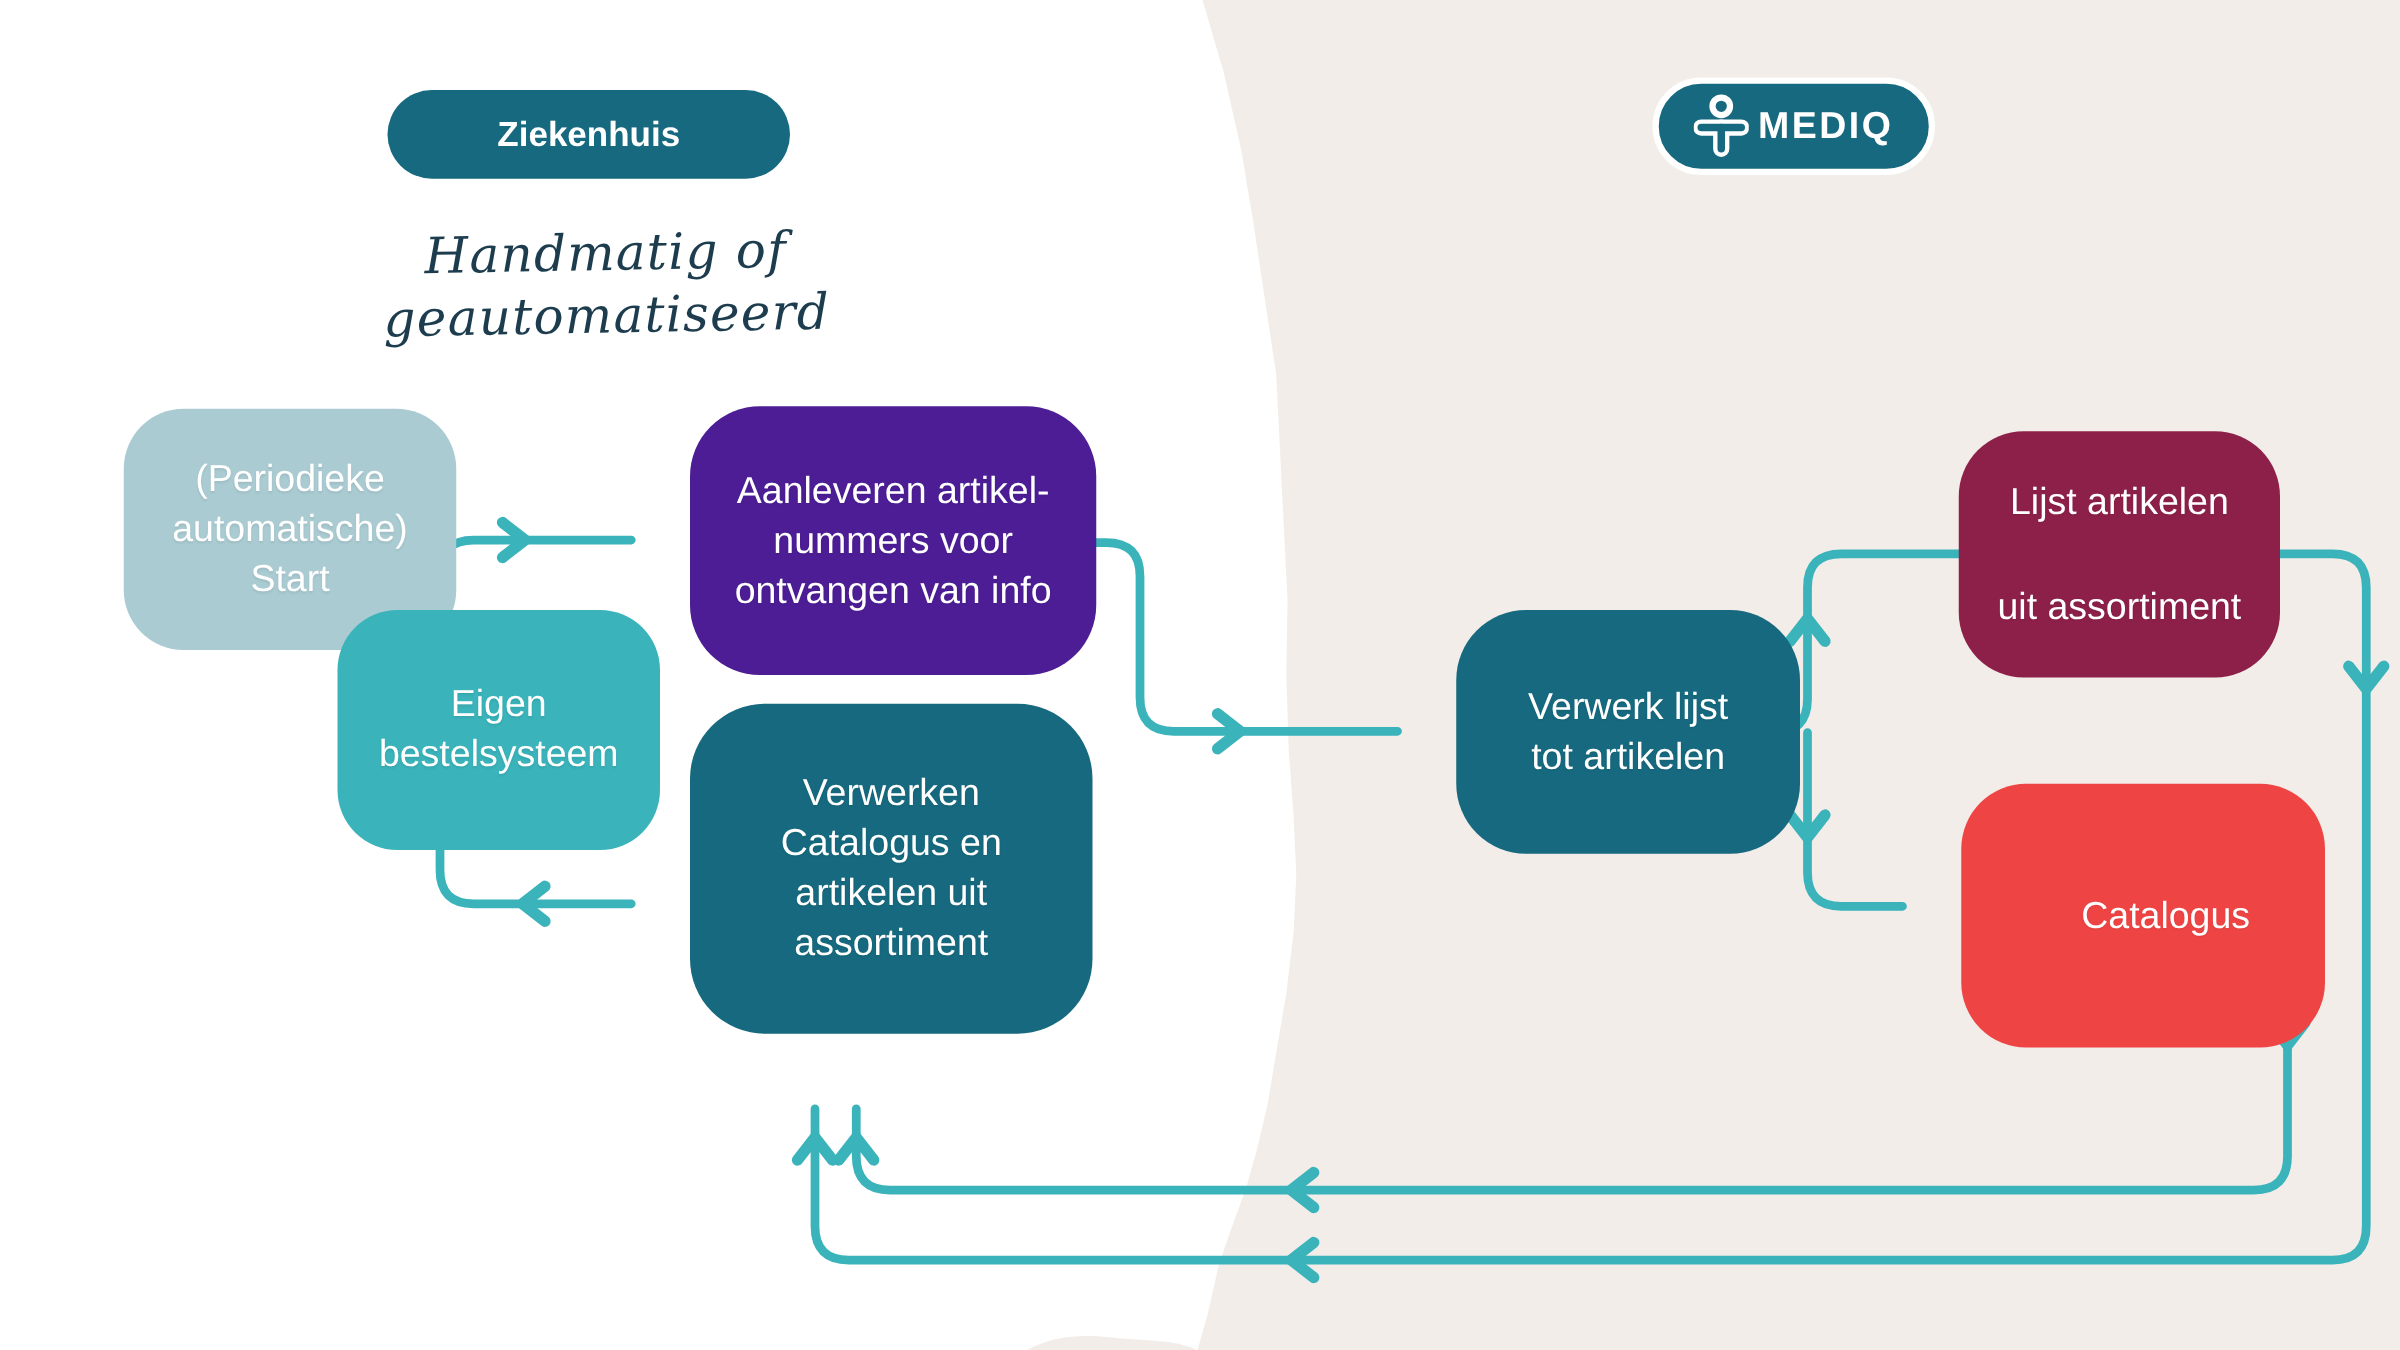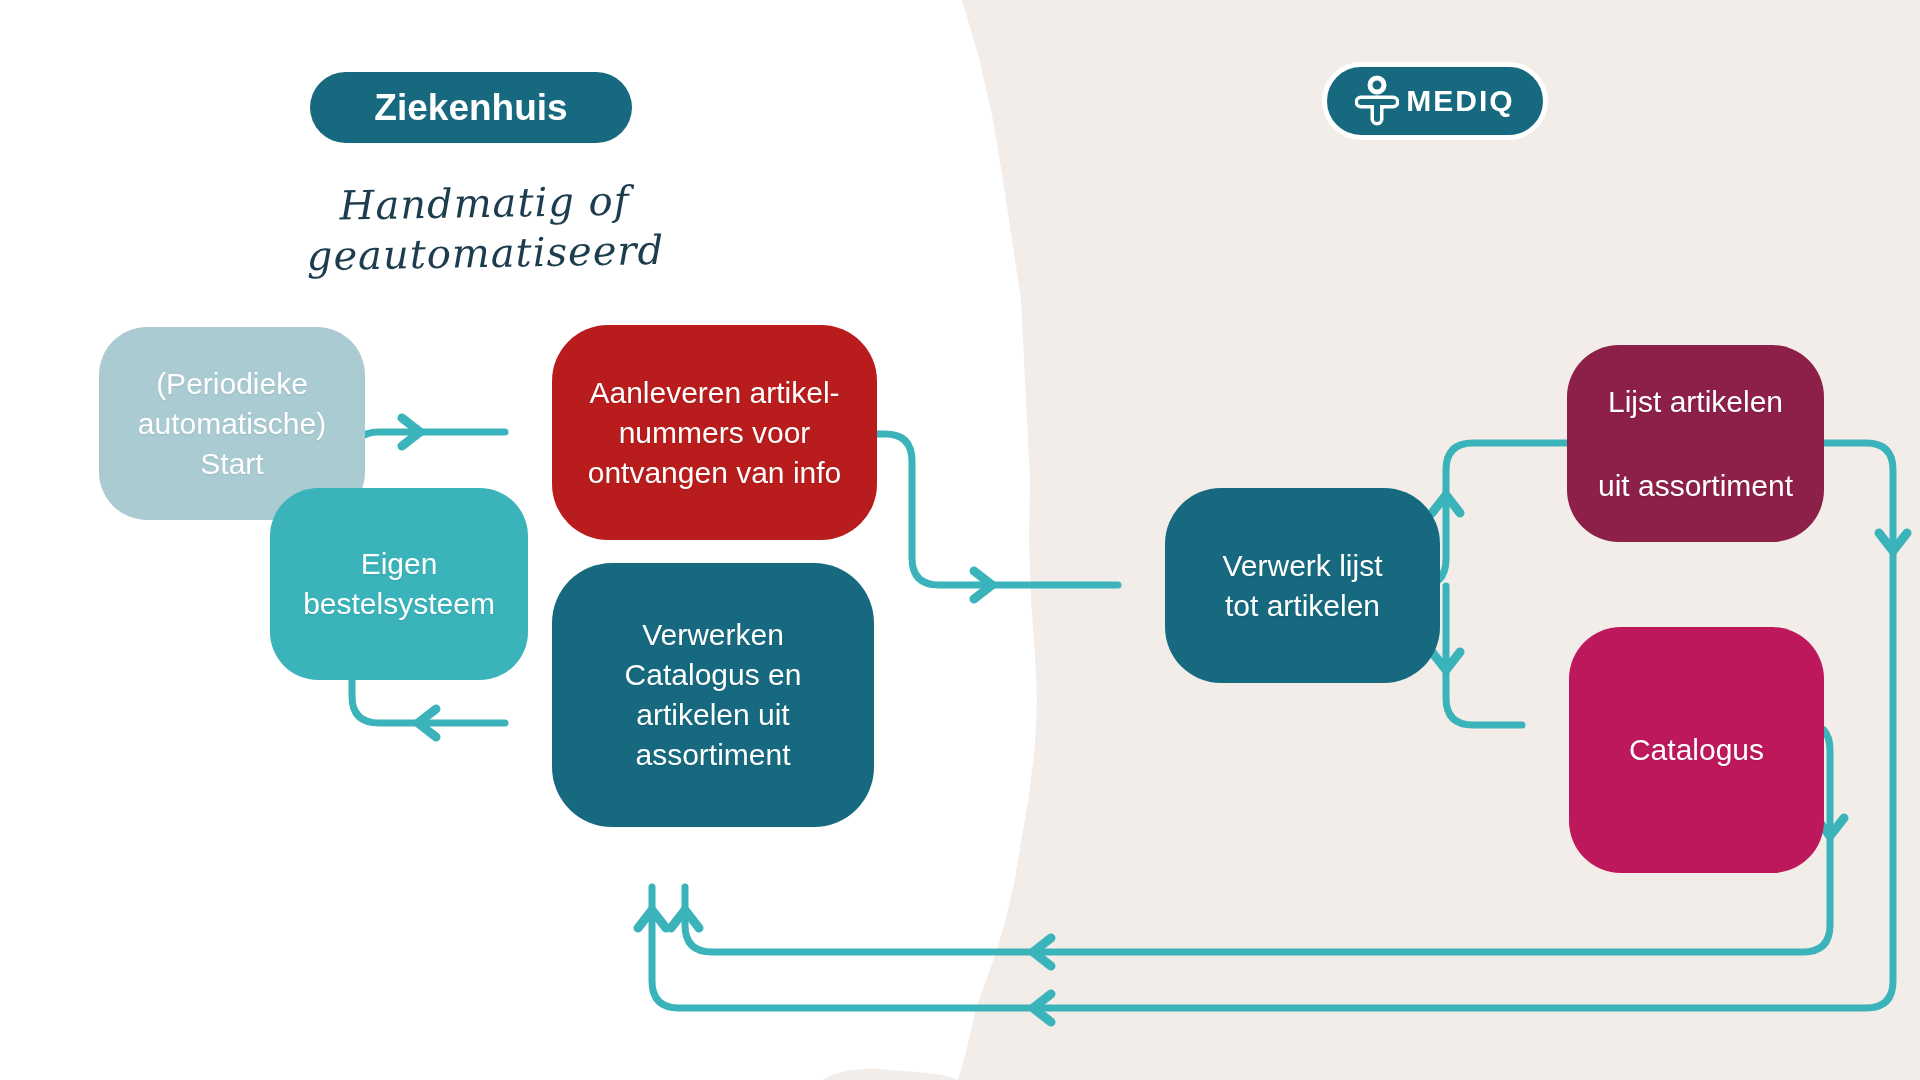--- a/index.html
+++ b/index.html
@@ -9,28 +9,28 @@
   }
   #bg-svg,#wire-svg{position:absolute;left:0;top:0;width:1920px;height:1080px;}
   .node{
     position:absolute;display:flex;flex-direction:column;align-items:center;justify-content:center;
     color:#ffffff;font-size:30px;line-height:40px;text-align:center;
     text-shadow:0 1px 2px rgba(0,0,0,0.08);
     margin-left:47px;
   }
   .node-start        {left:52px;  top:327px; width:266px;height:193px;border-radius:48px;background:#aacbd2;z-index:2;}
   .node-eigen        {left:223px; top:488px; width:258px;height:192px;border-radius:48px;background:#3ab3bb;z-index:3;text-align:center;}
-  .node-aanleveren   {left:505px; top:325px; width:325px;height:215px;border-radius:56px;background:#b91c1c;z-index:2;}
+  .node-aanleveren   {left:505px; top:325px; width:325px;height:215px;border-radius:56px;background:#4c1d95;z-index:2;}
   .node-verwerken    {left:505px; top:563px; width:322px;height:264px;border-radius:60px;background:#16697e;z-index:2;}
   .node-verwerklijst {left:1118px;top:488px; width:275px;height:195px;border-radius:56px;background:#16697e;z-index:2;}
   .node-lijst        {left:1520px;top:345px; width:257px;height:197px;border-radius:52px;background:#8d2048;z-index:2;gap:44px;}
-  .node-catalogus    {left:1522px;top:627px; width:255px;height:246px;border-radius:52px;background:#be185d;z-index:2;}
+  .node-catalogus    {left:1522px;top:627px; width:255px;height:211px;border-radius:52px;background:#ef4444;z-index:2;padding-left:36px;}
   .pill-ziekenhuis{
     position:absolute;left:310px;top:72px;width:322px;height:71px;border-radius:36px;
-    background:#16697e;color:#ffffff;font-size:37px;font-weight:bold;
+    background:#16697e;color:#ffffff;font-size:28px;font-weight:bold;
     display:flex;align-items:center;justify-content:center;z-index:2;
   }
   .annotation{
     position:absolute;left:280px;top:178px;width:410px;z-index:2;
     color:#1d3d4e;font-size:40px;line-height:50px;text-align:center;
     font-family:"DejaVu Serif", cursive;font-style:italic;letter-spacing:1px;
     transform:rotate(-1deg);
   }
   .pill-mediq{
     position:absolute;left:1322px;top:62px;width:226px;height:78px;border-radius:40px;

